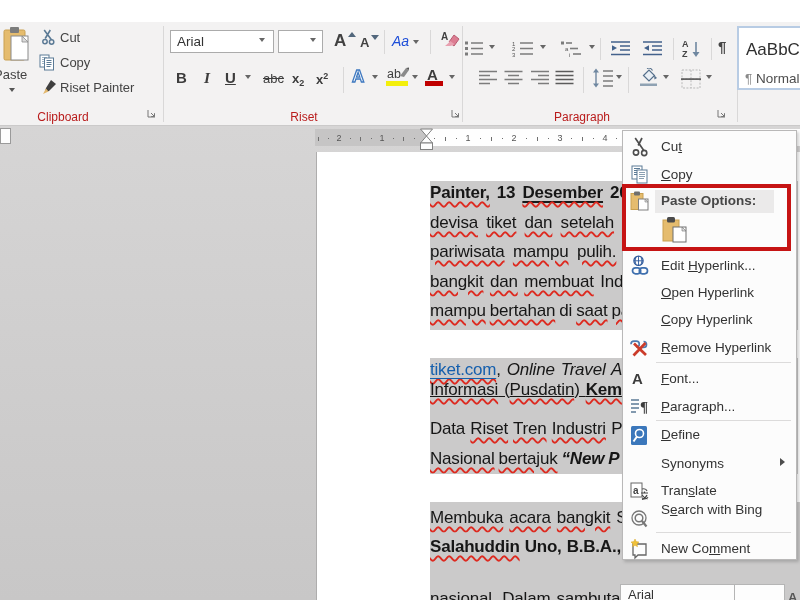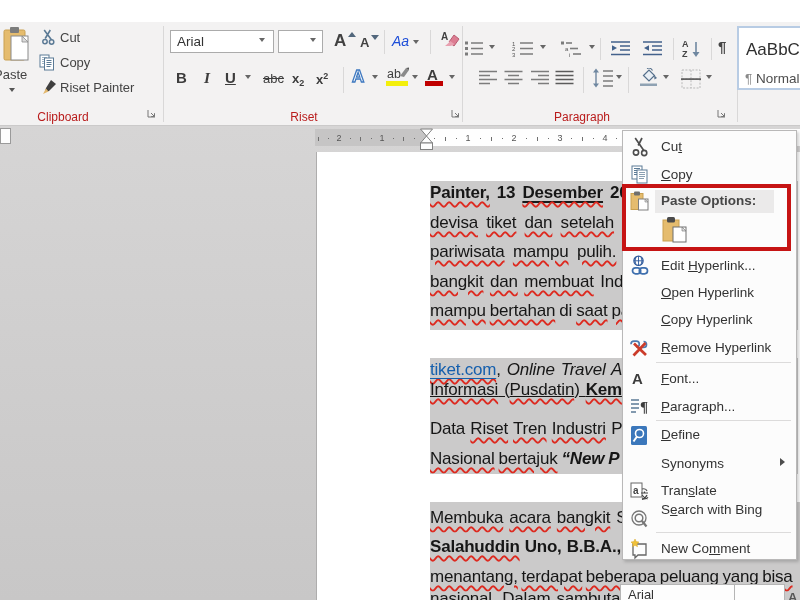--- a/index.html
+++ b/index.html
@@ -260,21 +260,20 @@
       <div class="dline" style="left:113px;top:55.5px;word-spacing:3.7px;"><span class="sq">devisa</span> <span class="sq">tiket</span> <span class="sq">dan</span> <span class="sq">setelah</span></div>
       <div class="dline" style="left:113px;top:85px;word-spacing:3.8px;"><span class="sq">pariwisata</span> <span class="sq">mampu</span> <span class="sq">pulih.</span> Ke</div>
       <div class="dline" style="left:113px;top:114.5px;word-spacing:2px;"><span class="sq">bangkit</span> <span class="sq">dan</span> <span class="sq">membuat</span> Ind</div>
       <div class="dline" style="left:113px;top:144px;word-spacing:-0.5px;"><span class="sq">mampu</span> <span class="sq">bertahan</span> di <span class="sq">saat</span> <span class="sq">pa</span></div>
       <div class="dline" style="left:113px;top:203px;"><span class="sq"><span style="color:#155fad;text-decoration:underline;text-decoration-color:#155fad;">tiket.com</span></span>, <i>Online Travel Ag</i></div>
       <div class="dline" style="left:113px;top:223px;text-decoration:underline;"><span class="sq">Informasi</span> (<span class="sq">Pusdatin</span>) <b><span class="sq">Kem</span></b></div>
       <div class="dline" style="left:113px;top:262px;word-spacing:0.7px;">Data <span class="sq">Riset</span> <span class="sq">Tren</span> <span class="sq">Industri</span> Pa</div>
       <div class="dline" style="left:113px;top:291.5px;word-spacing:-0.5px;"><span class="sq">Nasional</span> <span class="sq">bertajuk</span> <b><i>“New P</i></b></div>
       <div class="dline" style="left:113px;top:350.5px;"><span class="sq">Membuka</span> <span class="sq">acara</span> <span class="sq">bangkit</span> S</div>
       <div class="dline" style="left:113px;top:380px;font-weight:bold;word-spacing:0.5px;"><span class="sq">Salahuddin</span> Uno, B.B.A.,</div>
-      <div class="dline" style="left:113px;top:409.5px;word-spacing:-0.9px;"><span class="sq">menantang,</span> <span class="sq">terdapat</span> <span class="sq">beberapa</span> <span class="sq">peluang</span> <span class="sq">yang</span> <span class="sq">bisa</span></div>
       <div class="dline" style="left:113px;top:432px;"><span class="sq">nasional.</span> Dalam <span class="sq">sambuta</span></div>
     </div>
   </div>
 
   <div id="menu">
     <svg class="mic" style="top:5px;" width="22" height="22" viewBox="0 0 22 22">
       <path d="M6.2 2 L14.8 14.5 M13 2 L9.2 9.5" stroke="#4d4d4d" stroke-width="1.7" fill="none"></path>
       <circle cx="7" cy="16.5" r="2.6" fill="none" stroke="#4d4d4d" stroke-width="1.6"></circle>
       <circle cx="15.2" cy="17" r="2.6" fill="none" stroke="#4d4d4d" stroke-width="1.6"></circle>
     </svg>

